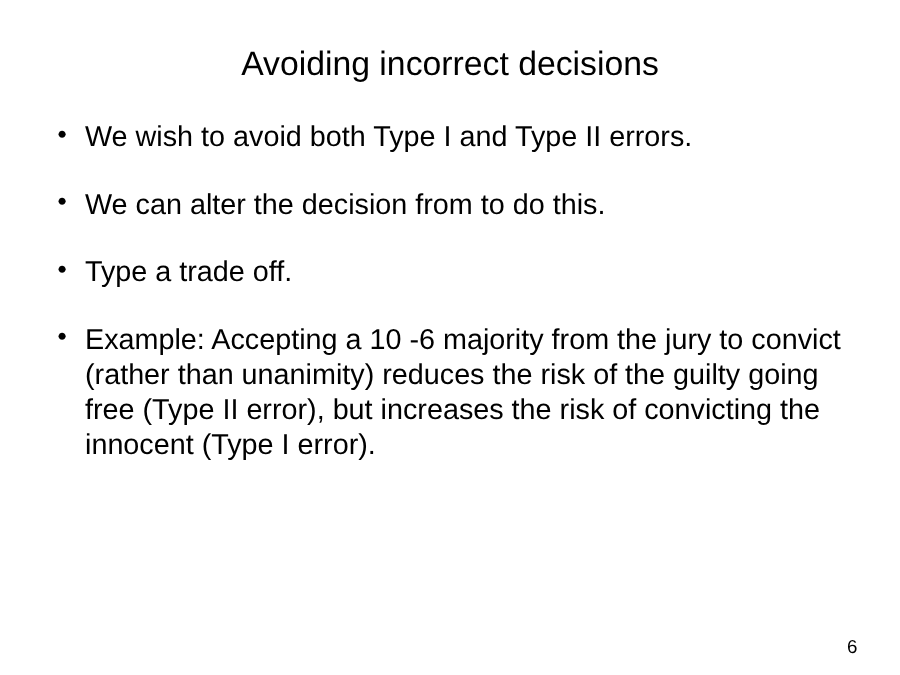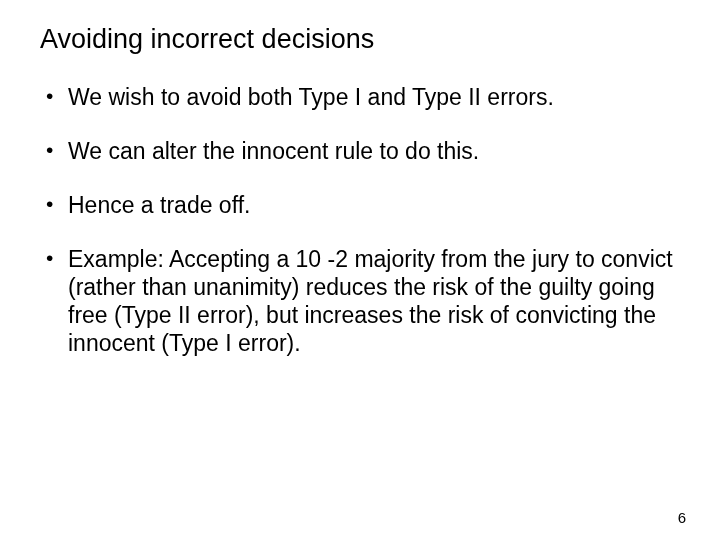--- a/index.html
+++ b/index.html
@@ -10,24 +10,25 @@
     body {
       width: 720px;
       height: 540px;
       background: #ffffff;
       font-family: Arial, Helvetica, sans-serif;
       color: #000000;
       position: relative;
       padding: 24px 40px 20px 40px;
     }
     .title {
+      text-align: center;
       font-size: 27px;
       font-weight: normal;
       margin-bottom: 28px;
-      margin-top: 0;
+      margin-top: 12px;
     }
     .bullets {
       list-style: none;
       padding-left: 0;
     }
     .bullets li {
       font-size: 23px;
       line-height: 1.22;
       margin-bottom: 26px;
       padding-left: 28px;
@@ -47,18 +48,18 @@
       font-size: 15px;
     }
   </style>
 </head>
 <body>
 
 <h1 class="title">Avoiding incorrect decisions</h1>
 
 <ul class="bullets">
   <li>We wish to avoid both Type I and Type II errors.</li>
-  <li>We can alter the innocent rule to do this.</li>
-  <li>Hence a trade off.</li>
-  <li>Example: Accepting a 10 -2 majority from the jury to convict (rather than unanimity) reduces the risk of the guilty going free (Type II error), but increases the risk of convicting the innocent (Type I error).</li>
+  <li>We can alter the decision from to do this.</li>
+  <li>Type a trade off.</li>
+  <li>Example: Accepting a 10 -6 majority from the jury to convict (rather than unanimity) reduces the risk of the guilty going free (Type II error), but increases the risk of convicting the innocent (Type I error).</li>
 </ul>
 
 <div class="page-number">6</div>
 
 </body></html>

